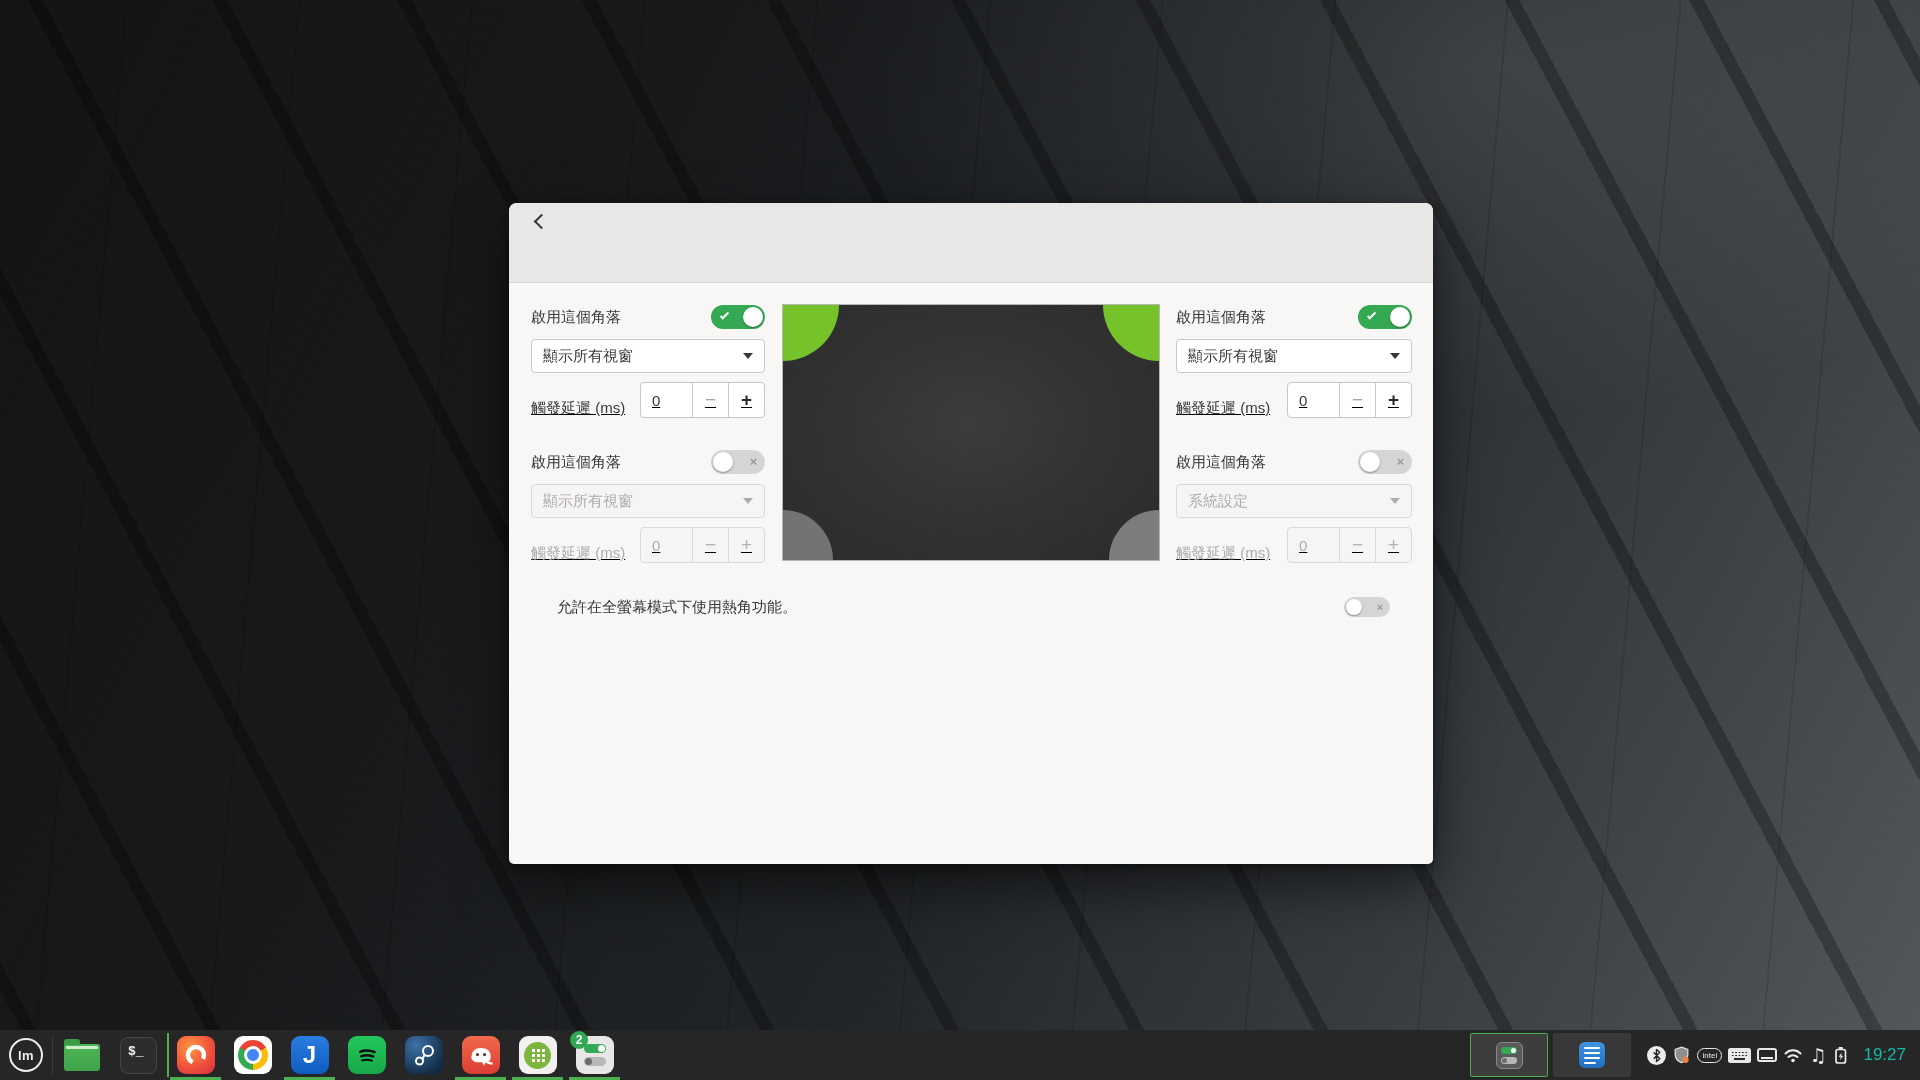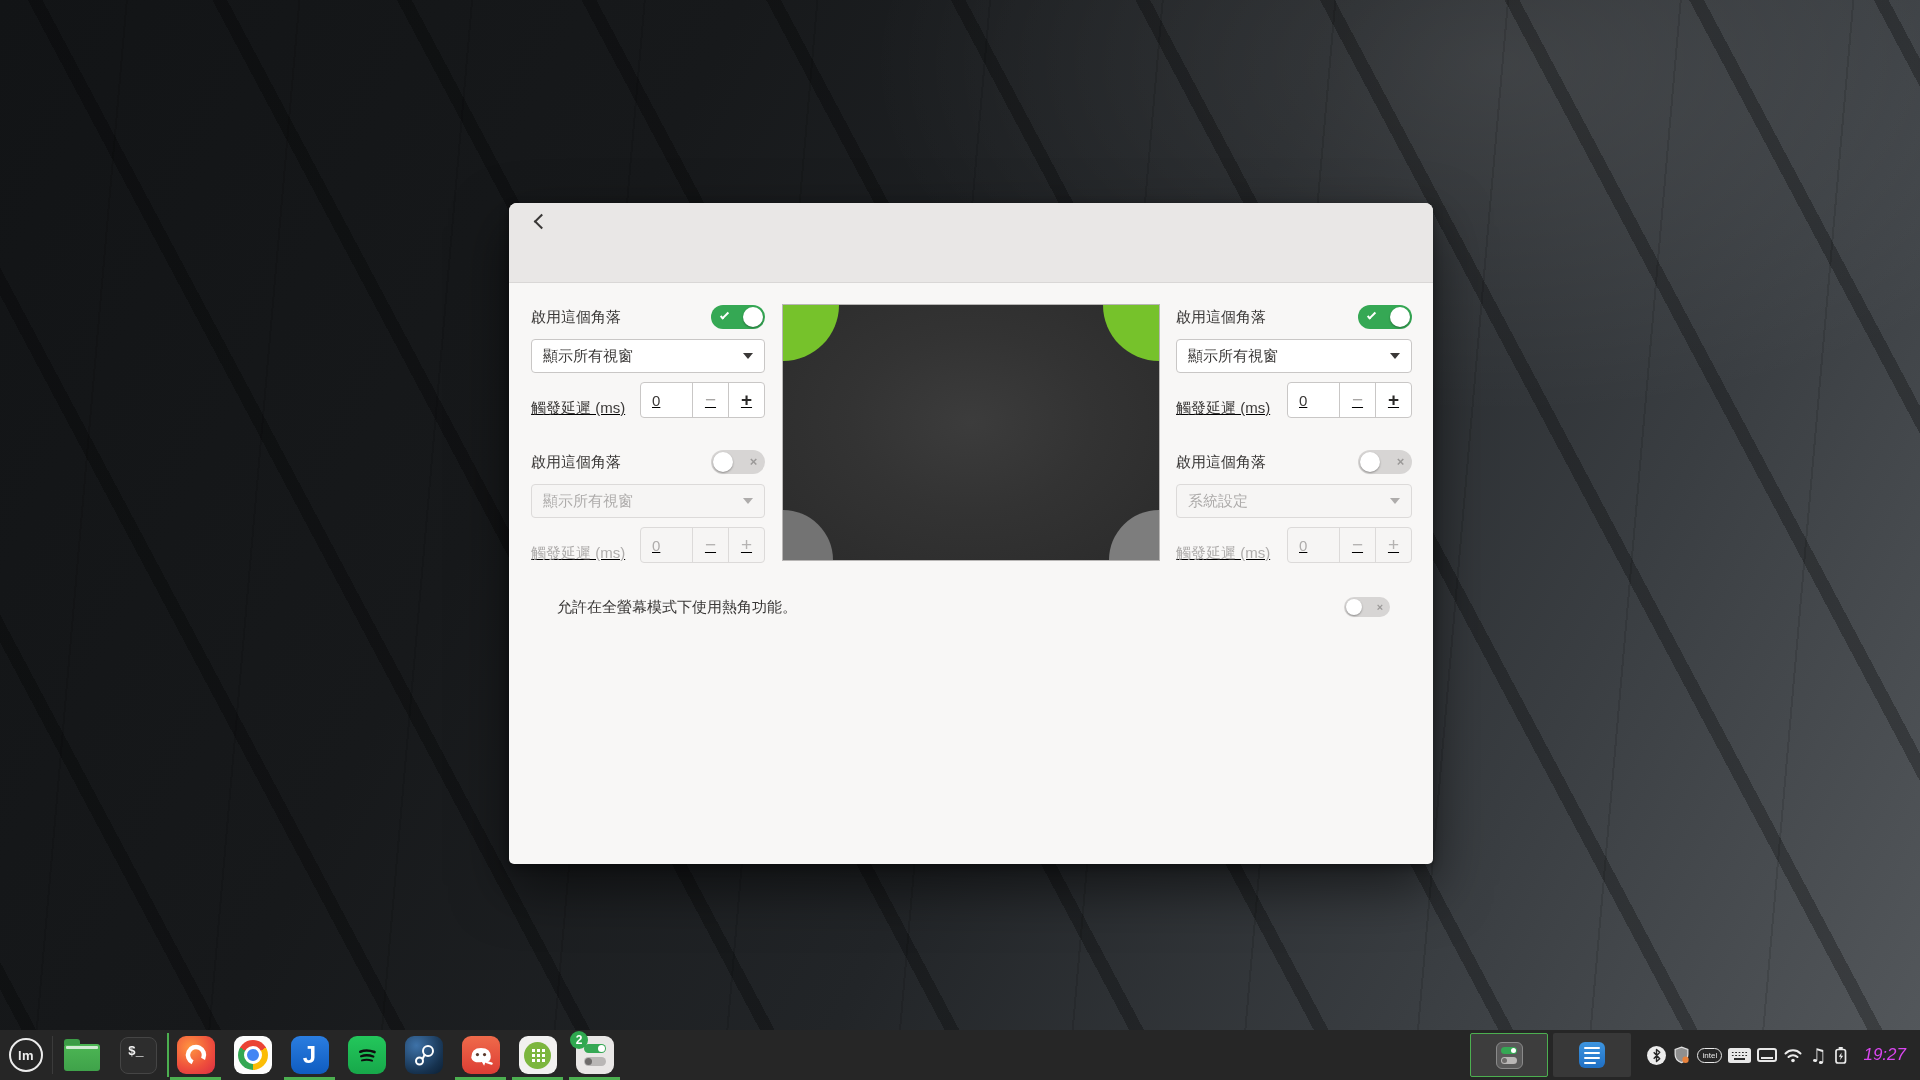--- a/index.html
+++ b/index.html
@@ -153,21 +153,21 @@
   .btwrap { width:19px; height:19px; border-radius:50%; background:#ececec; display:flex; align-items:center; justify-content:center; }
   .intel { min-width:25px; height:15px; border:1.5px solid #e8e8e8; border-radius:8px; color:#e8e8e8;
     font-size:8px; display:flex; align-items:center; justify-content:center; padding:0 3px; }
   .kbd { width:23px; height:15px; background:#e8e8e8; border-radius:2.5px; position:relative; }
   .kbd::before { content:""; position:absolute; left:3px; top:3px; width:17px; height:6px;
     background-image:radial-gradient(#2a2a2a 1px, transparent 1.2px); background-size:3.4px 3px; }
   .kbd::after { content:""; position:absolute; left:6px; bottom:2.5px; width:11px; height:2px; background:#2a2a2a; }
   .lap { width:20px; height:14px; border:2px solid #e8e8e8; border-radius:3px; position:relative; }
   .lap::after { content:""; position:absolute; left:2px; bottom:1px; width:12px; height:2px; background:#e8e8e8; }
   .music { color:#ececec; font-size:19px; line-height:1; font-family:"DejaVu Sans",sans-serif; }
-  .clock { color:#d946ef; font-size:17px; margin-right:14px; flex:0 0 auto;font-style:italic; }
+  .clock { color:#14b8a6; font-size:17px; margin-right:14px; flex:0 0 auto; }
 </style>
 </head>
 <body>
 
 <div class="desktop"></div>
 
 <div class="window">
   <div class="whead">
     <div class="toolbar">
       <span class="back"><i></i></span>

